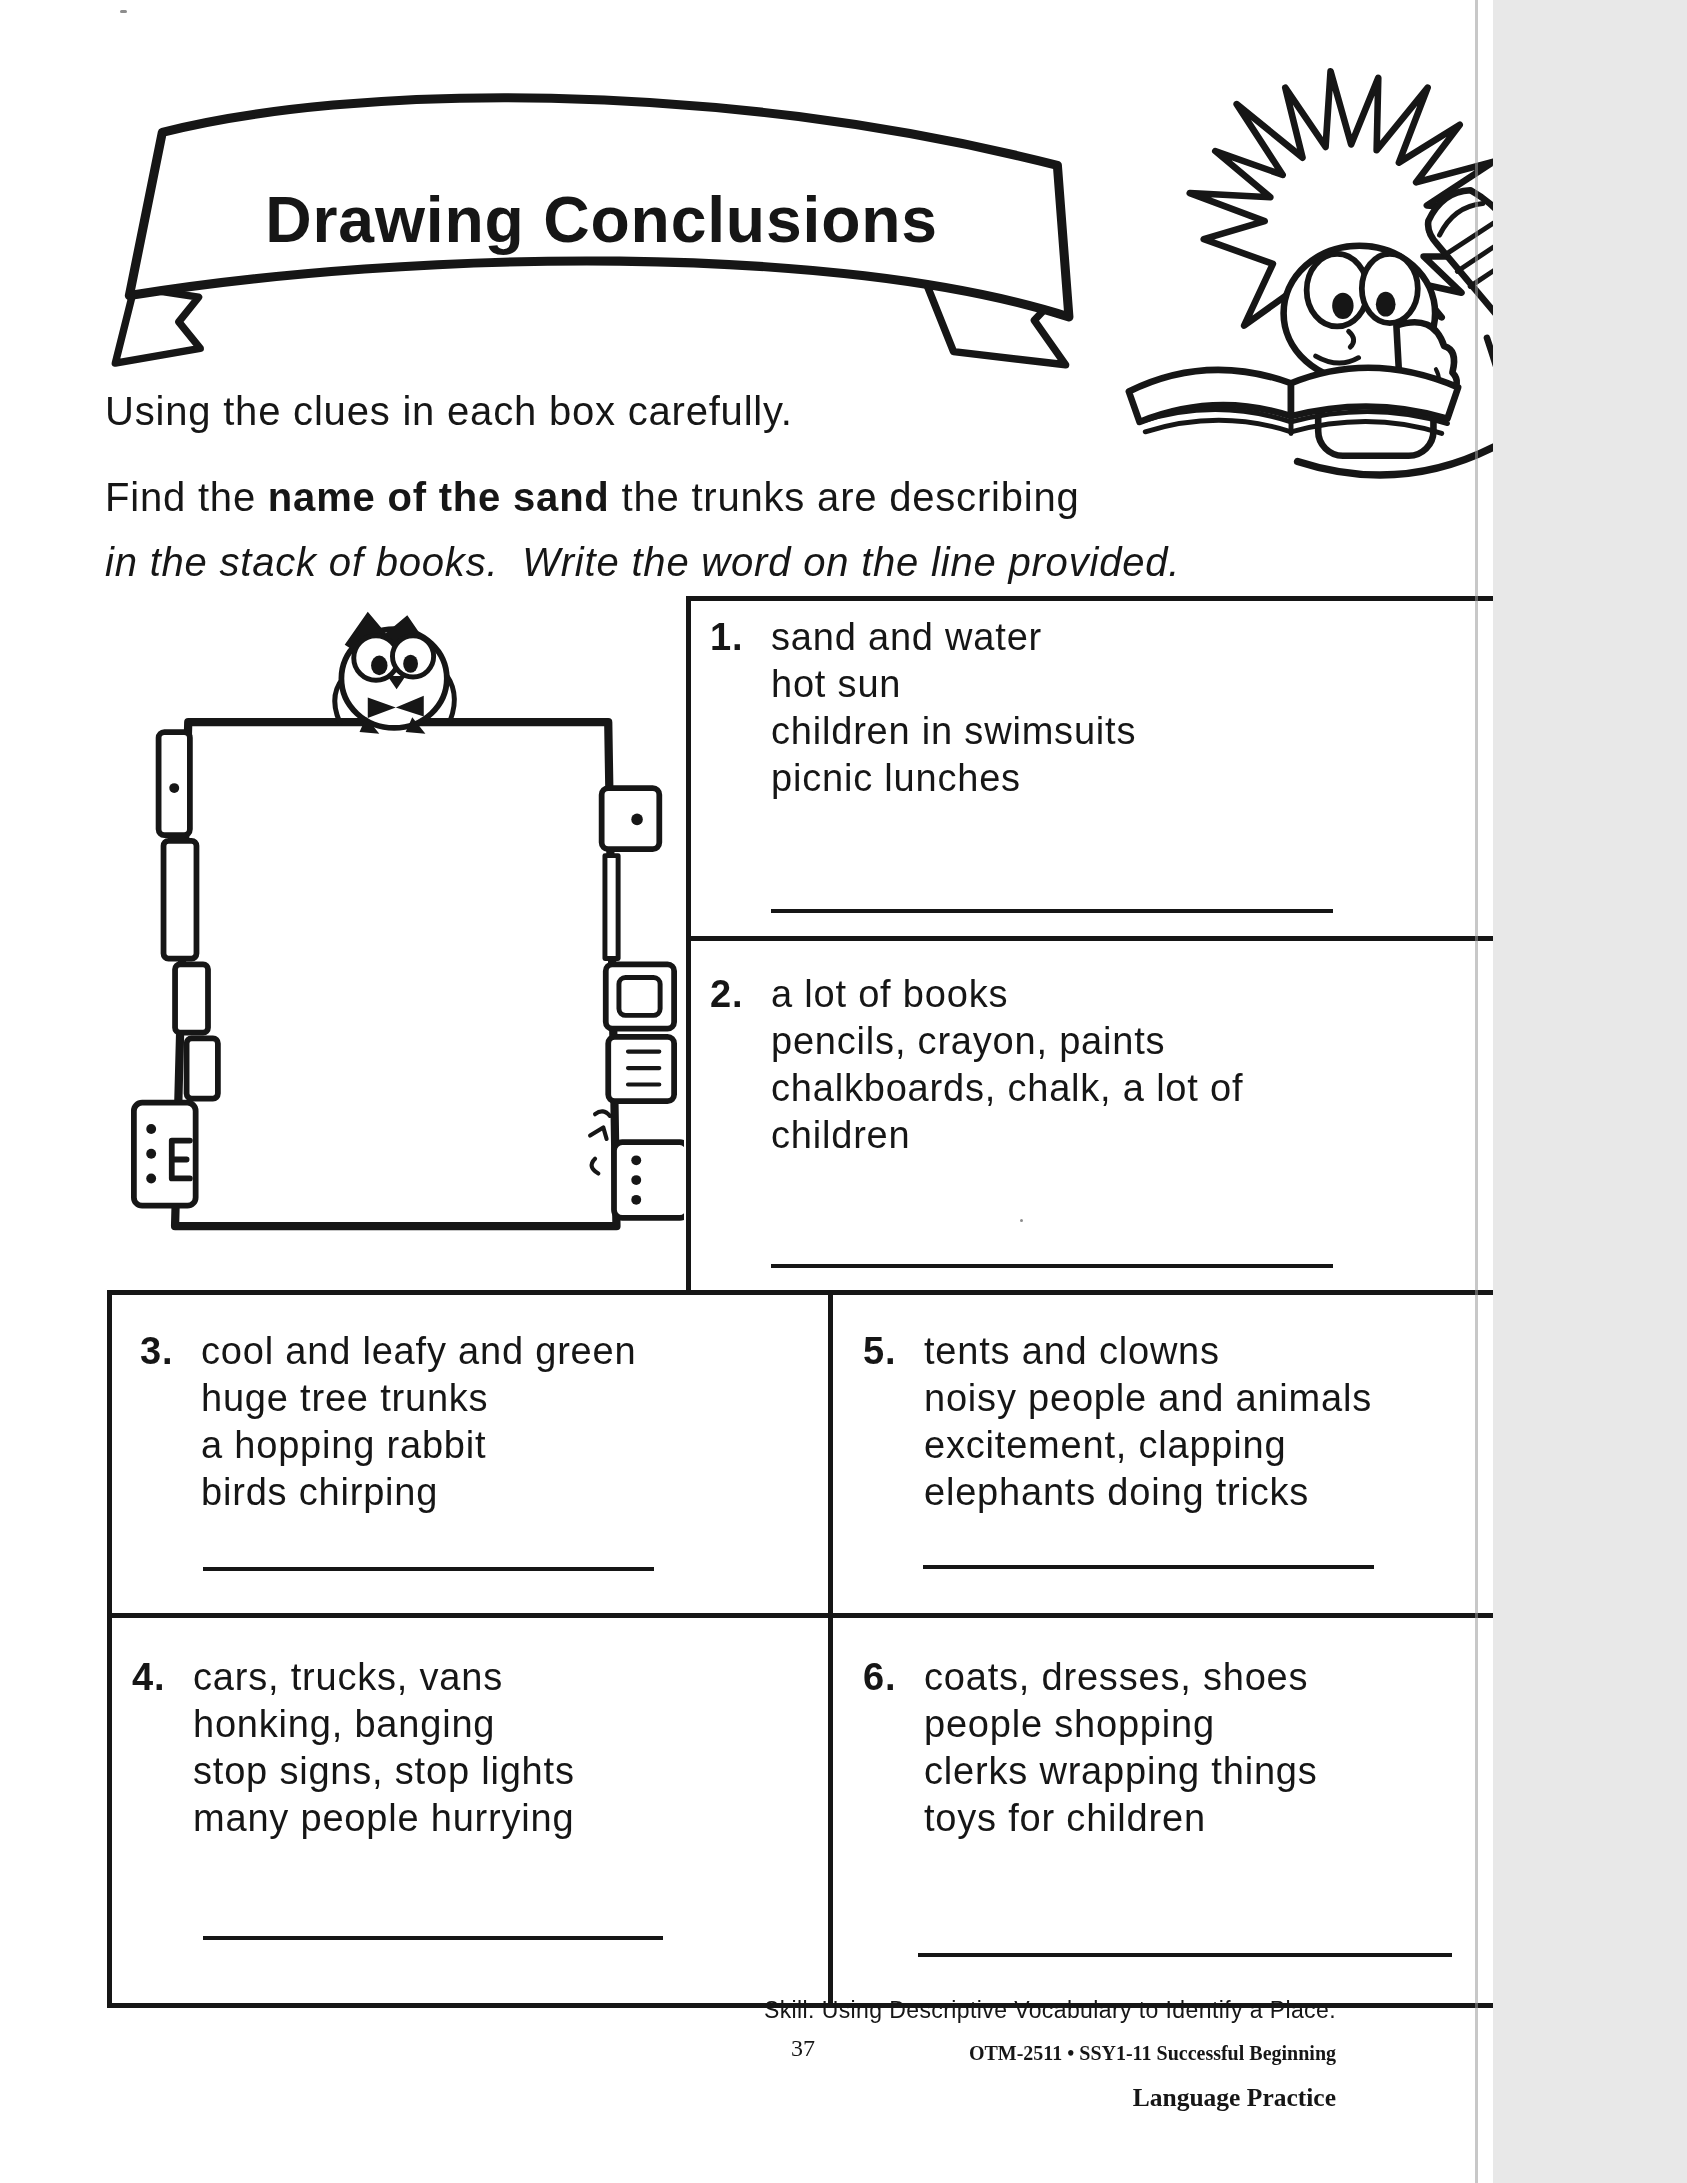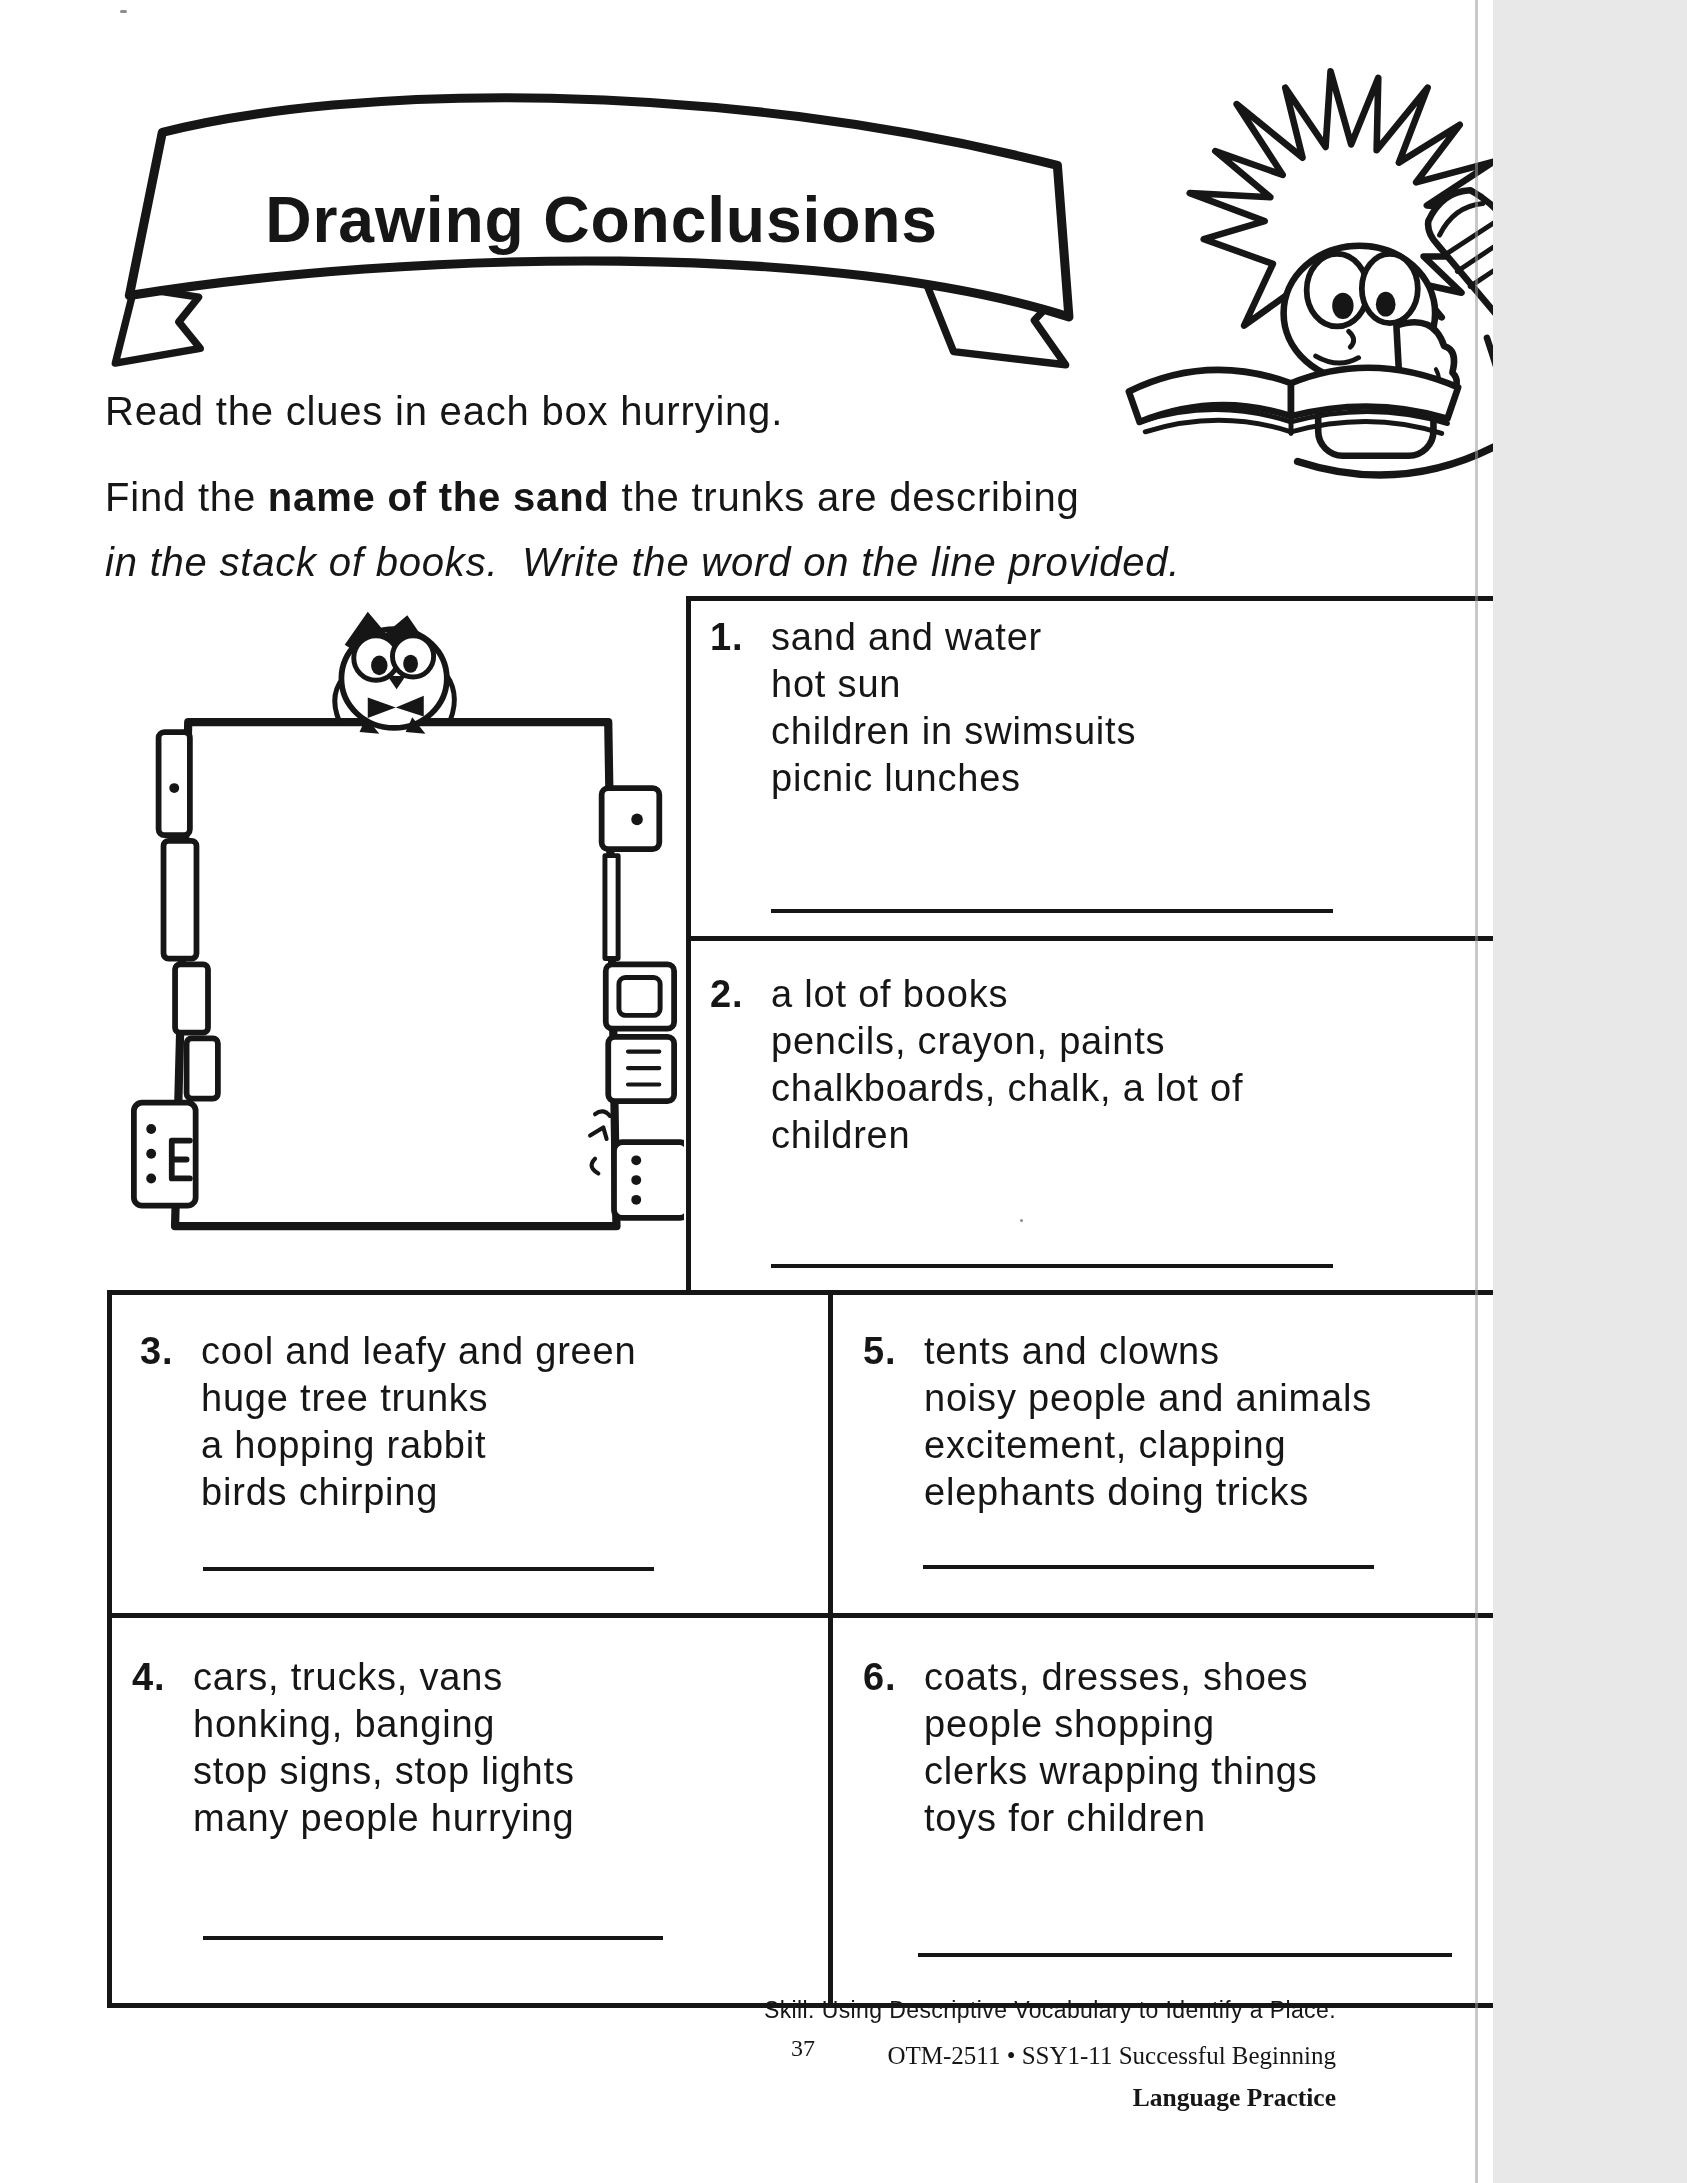--- a/index.html
+++ b/index.html
@@ -42,21 +42,21 @@
   #ans-2{left:771px;top:1264px;width:562px;}
   #ans-3{left:203px;top:1567px;width:451px;}
   #ans-5{left:923px;top:1565px;width:451px;}
   #ans-4{left:203px;top:1936px;width:460px;}
   #ans-6{left:918px;top:1953px;width:534px;}
   
   .footer-item{position:absolute;}
   #footer-skill{right:157px;top:1997px;font-size:23px;letter-spacing:0.4px;}
   #footer-copyright{left:78px;top:2043px;font-family:"Liberation Serif",serif;font-weight:bold;font-size:26px;}
   #footer-page{left:791px;top:2035px;font-family:"Liberation Serif",serif;font-size:24px;}
-  #footer-code1{right:157px;top:2042px;font-family:"Liberation Serif",serif;font-weight:normal;font-size:25px;text-align:right;}
+  #footer-code1{right:157px;top:2042px;font-family:"Liberation Serif",serif;font-weight:bold;font-size:20px;text-align:right;}
   #footer-code2{right:157px;top:2083px;font-family:"Liberation Serif",serif;font-weight:bold;font-size:25.5px;text-align:right;}
   
   #scan-line{position:absolute;right:15px;top:0;width:3.3px;height:2183px;background:#9a9a9a;opacity:.55;}
   .speck{position:absolute;background:#8d8d8d;border-radius:1.6px;}
 </style>
 </head>
 <body>
 
 <div id="page">
 
@@ -102,21 +102,21 @@
       <path fill="none" stroke-width="6" d="M 262,352 Q 290,368 314,354"></path>
 
       <path d="M 35,395 Q 130,348 232,385 L 232,425 Q 140,395 48,432 Z"></path>
       <path d="M 232,385 Q 330,345 435,390 L 422,428 Q 330,400 232,425 Z"></path>
       <path fill="none" stroke-width="6" d="M 48,432 Q 140,402 232,432 Q 330,406 422,434"></path>
       <path fill="none" stroke-width="6" d="M 55,444 Q 145,416 232,444 Q 328,418 415,446"></path>
       <path fill="none" stroke-width="6" d="M 232,432 L 232,446"></path>
     </g>
   </svg>
 
-  <div class="instr" id="instr-1">Read the clues in each box hurrying.</div>
+  <div class="instr" id="instr-1">Using the clues in each box carefully.</div>
   <div class="instr" id="instr-2"><span>Find the </span><span class="b">name of the sand</span><span> the trunks are describing</span></div>
   <div class="instr" id="instr-3">in the stack of books.  Write the word on the line provided.</div>
 
   <svg id="stack-svg" width="560" height="659" viewBox="0 0 680 800">
     <g fill="#ffffff" stroke="#161616" stroke-linejoin="round" stroke-linecap="round">
 
       <path stroke-width="10" d="M 78,158 L 588,158 L 598,770 L 62,770 Z"></path>
 
       <rect x="42" y="170" width="38" height="125" rx="7" stroke-width="7"></rect>
       <circle cx="61" cy="238" r="6" fill="#161616" stroke="none"></circle>

